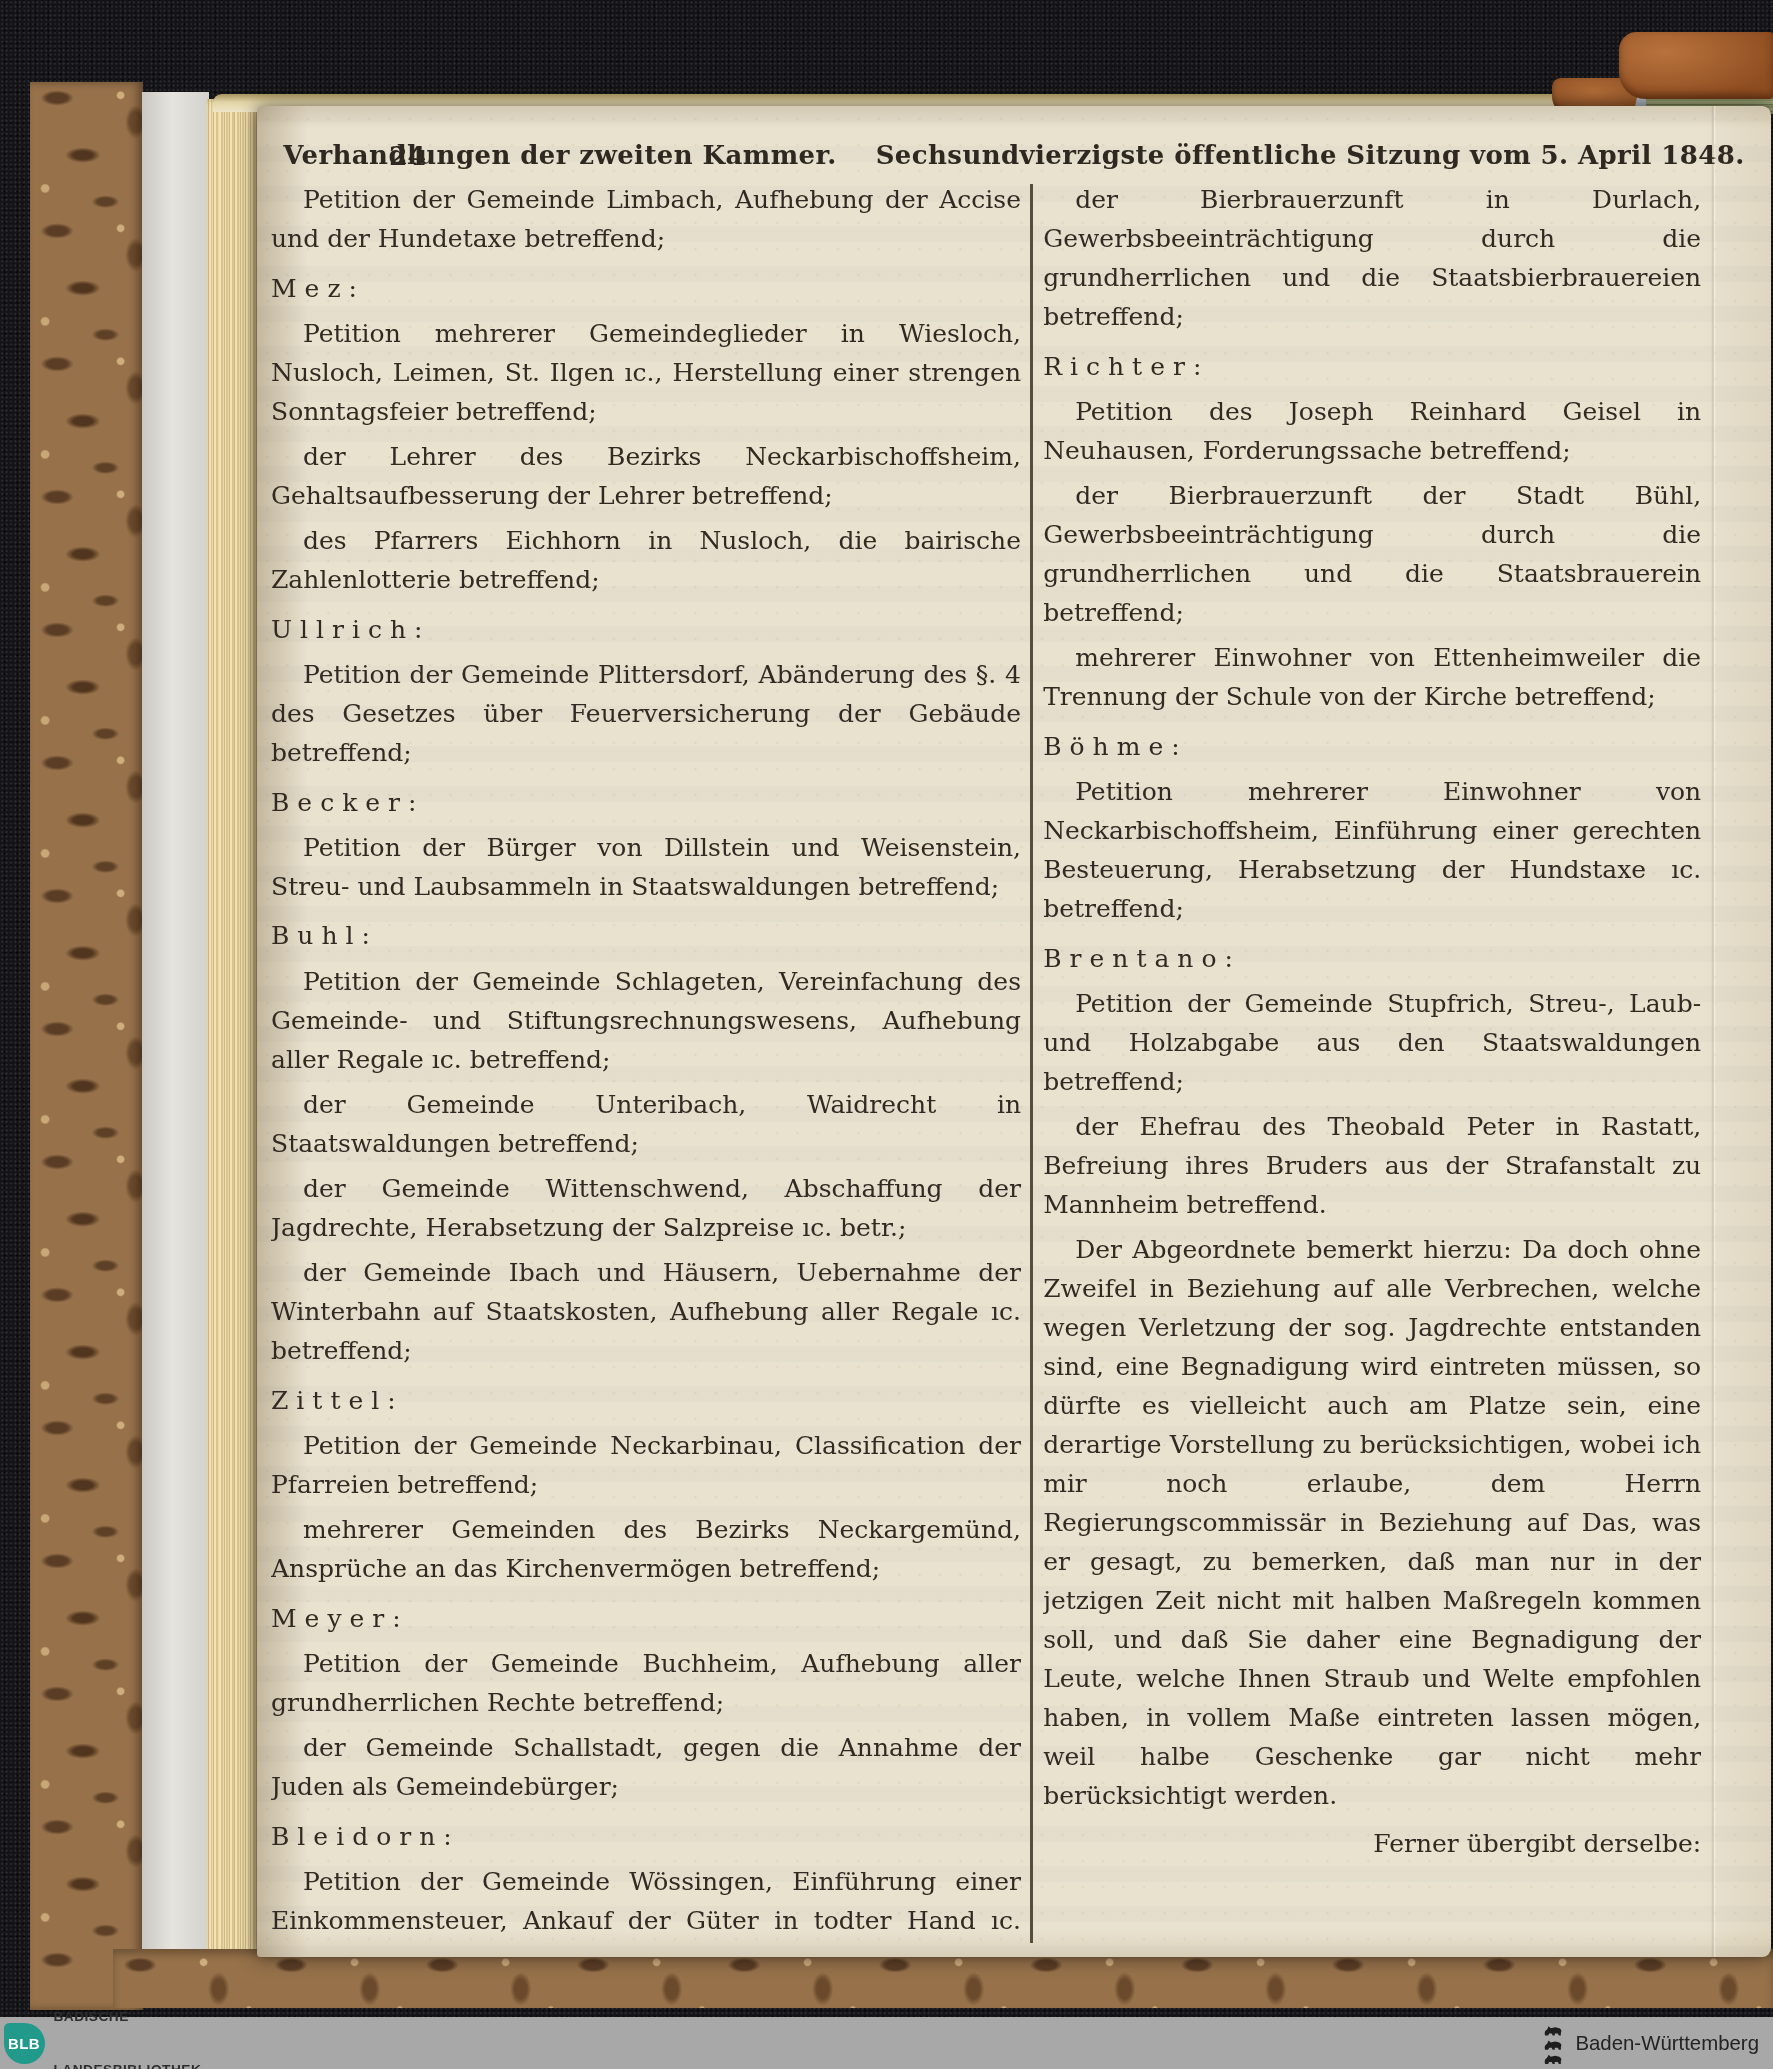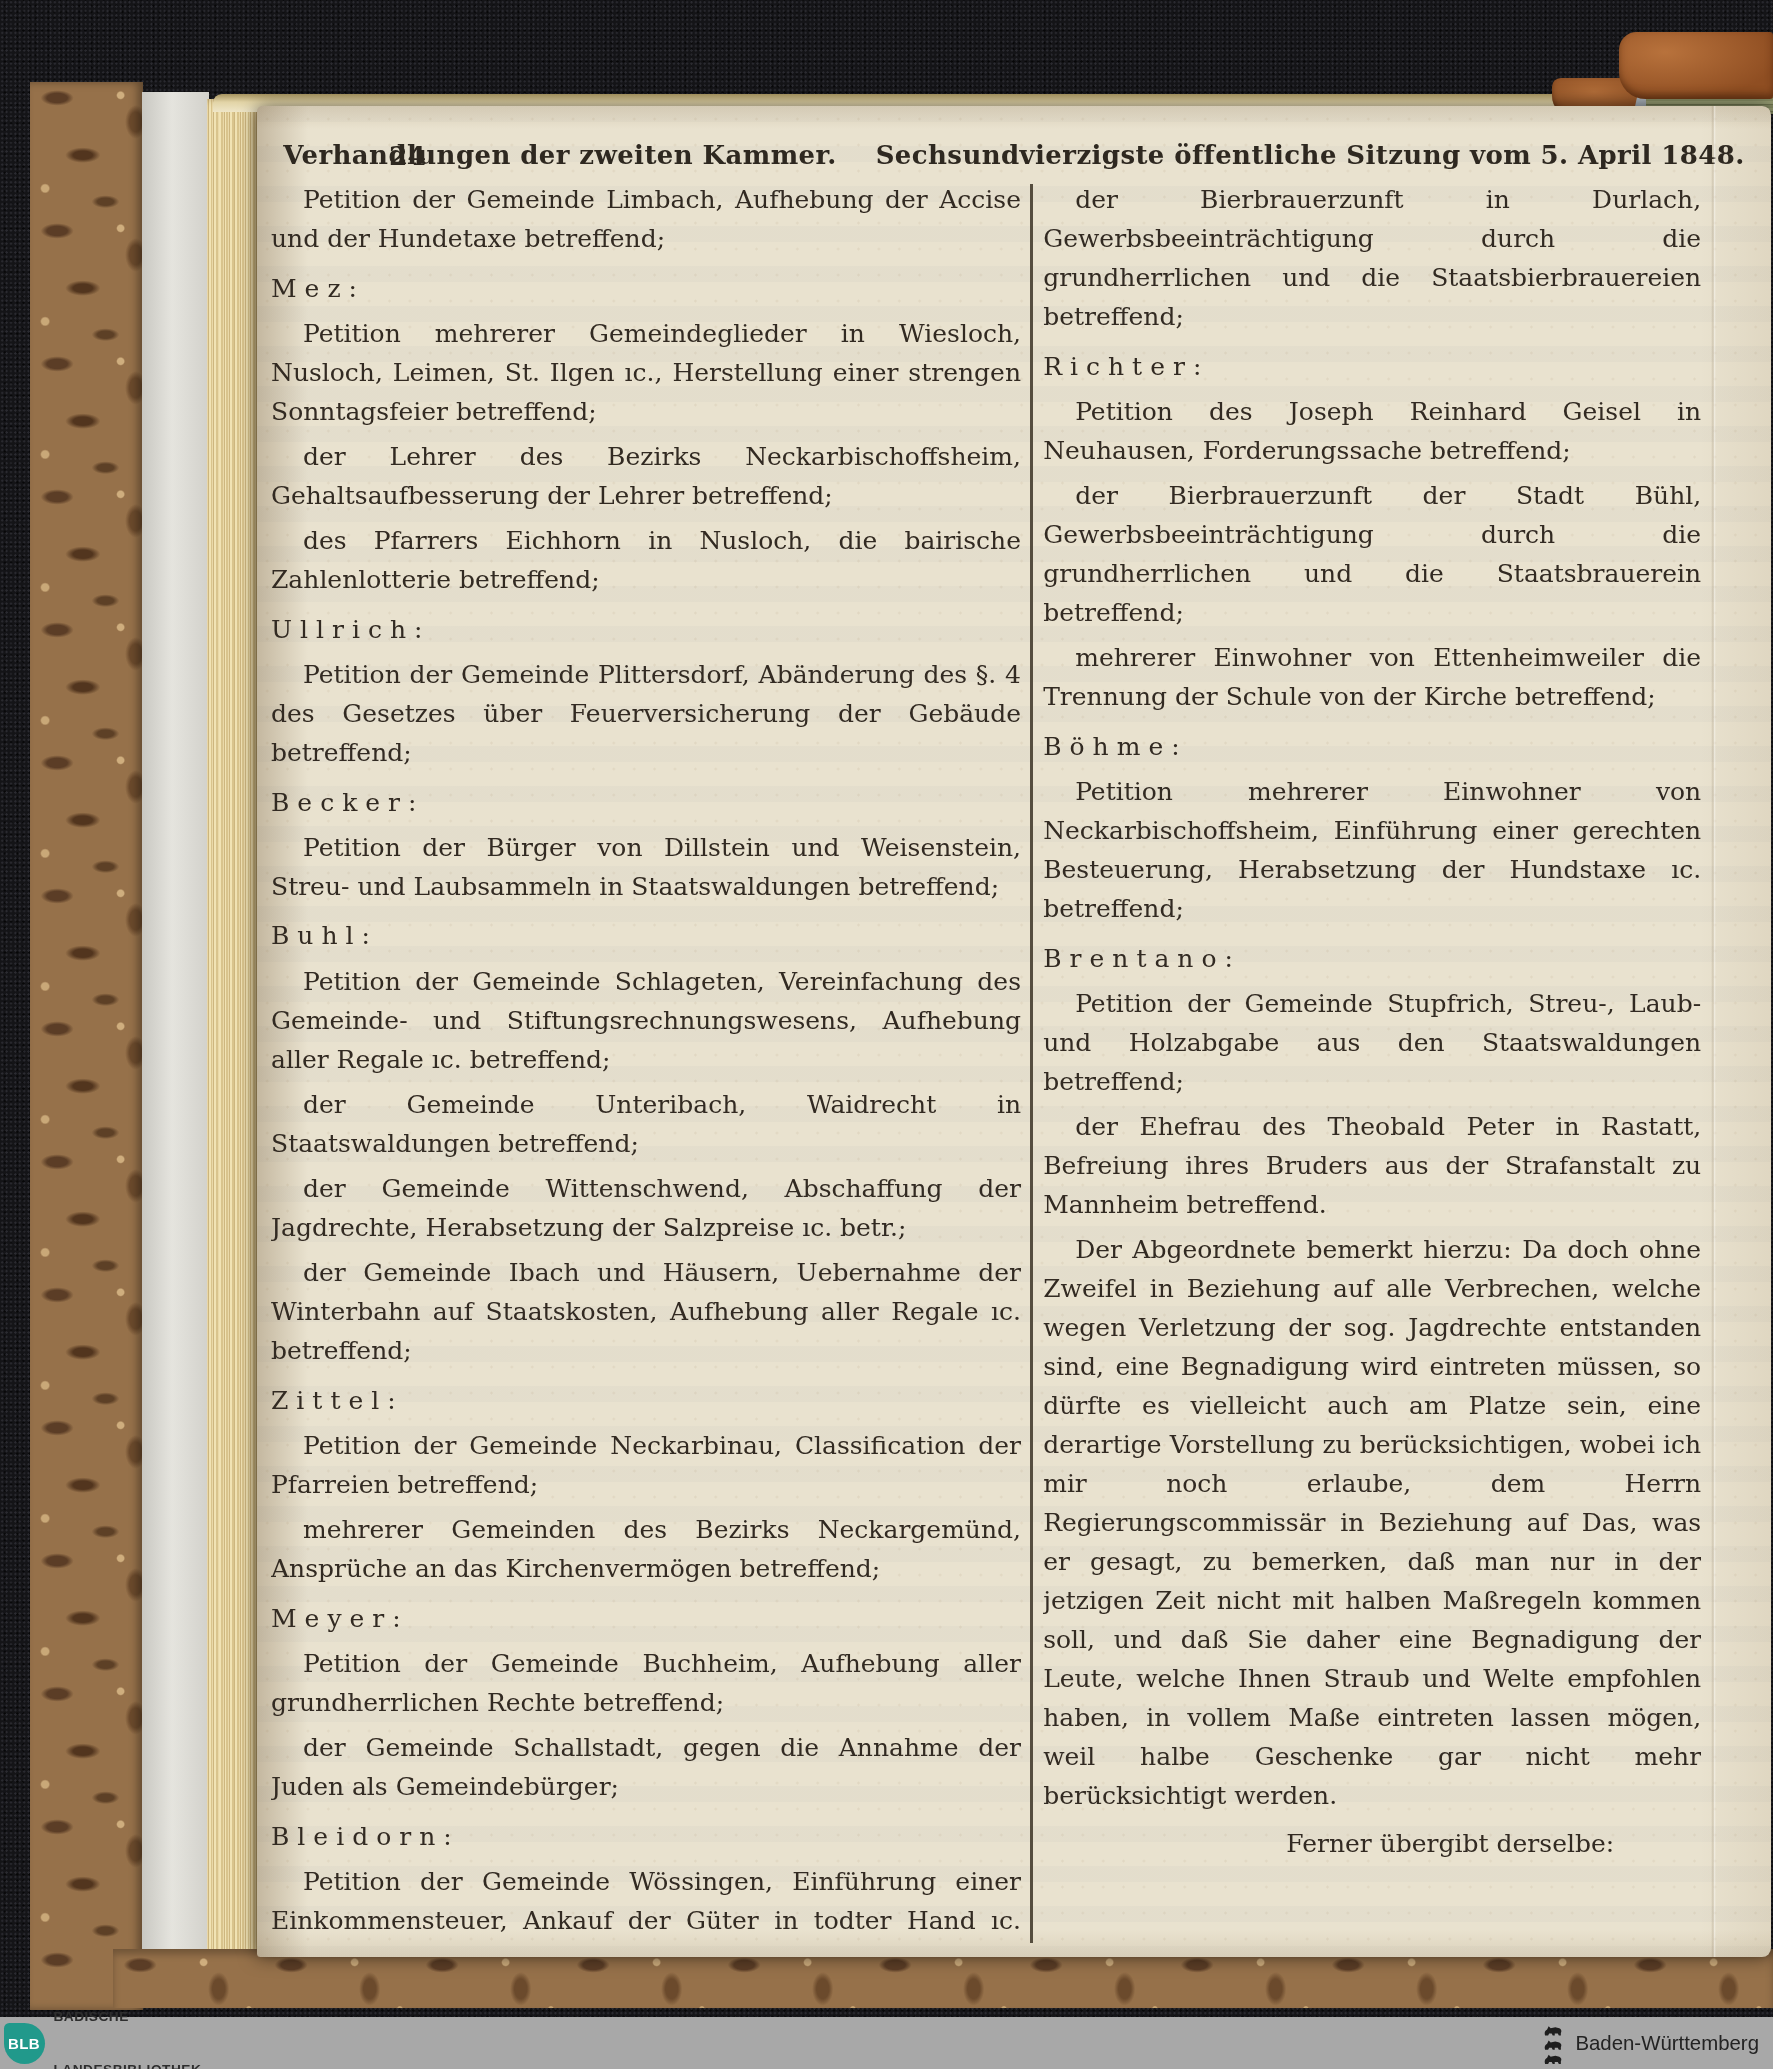--- a/index.html
+++ b/index.html
@@ -65,21 +65,21 @@
   .columns{position:absolute;top:74px;left:14px;right:12.4px;bottom:14px;display:flex;overflow:hidden;}
   .col{color:#322a22;font-size:25px;line-height:39px;font-weight:normal;
       text-align:justify;hyphens:auto;overflow:hidden;}
   .col-left{width:750px;flex:none;}
   .divider{flex:none;width:2.7px;margin:3.5px 10.6px 0 8.9px;background:#453d2f;opacity:.9;}
   .col-right{width:658px;flex:none;}
   .col p{margin:0 0 6.2px 0;}
   .col p.petition{text-indent:32px;}
   .col p.plain{text-indent:32px;}
   .col p.speaker{text-align:left;text-indent:0;letter-spacing:8px;margin:10.6px 0 6.2px 0;}
-  .col p.subheading{text-indent:0;text-align:center;margin:8.9px 0 6.2px 156px;}
+  .col p.subheading{text-indent:0;text-align:right;margin:8.9px 0 6.2px 156px;}
   
   .footer{position:absolute;left:0;bottom:0;width:1773px;height:52px;z-index:5;background:#a8a8a8;
       display:flex;align-items:center;font-family:"Liberation Sans","DejaVu Sans",sans-serif;}
   .blb-badge{flex:none;width:41px;height:41px;margin-left:3.5px;background:#21998b;
       border-radius:5.3px 50% 50% 50%;display:flex;align-items:center;justify-content:center;}
   .blb-badge span{color:#ffffff;font-weight:bold;font-size:15px;letter-spacing:0.4px;}
   .lib-name{margin-left:8.9px;display:flex;flex-direction:column;justify-content:center;
       font-size:13.7px;font-weight:bold;color:#2e2e2e;letter-spacing:0.5px;line-height:17px;gap:36px;}
   .bw-block{margin-left:auto;margin-right:14px;display:flex;align-items:center;gap:12px;}
   .bw-lions{flex:none;display:block;}

